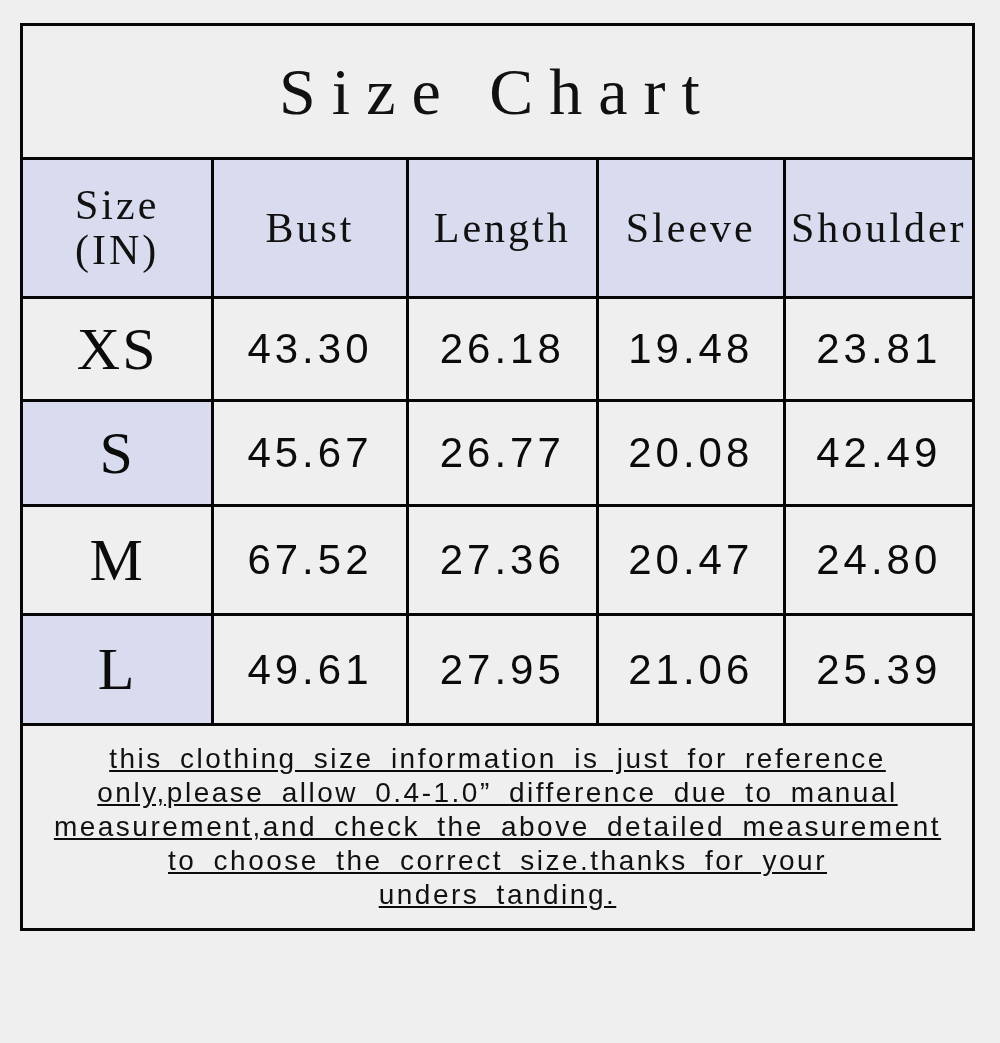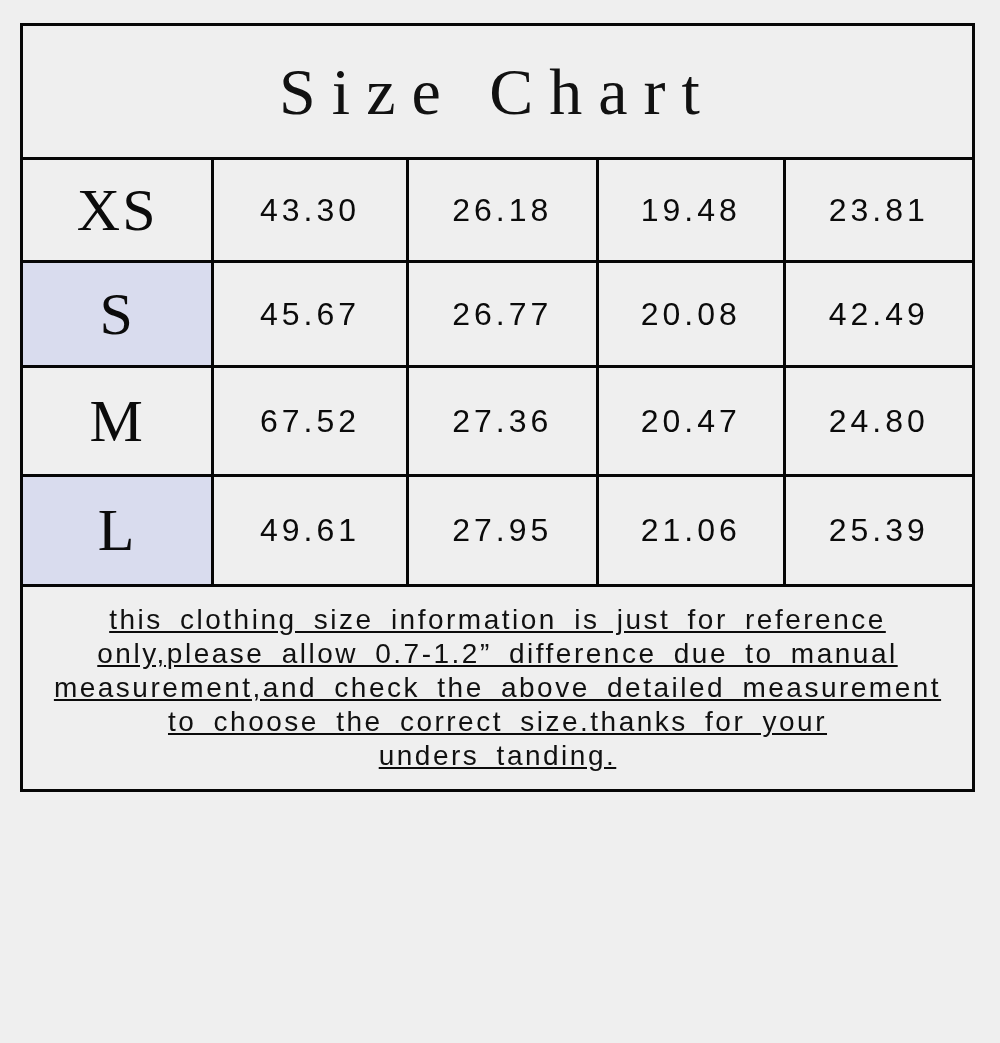--- a/index.html
+++ b/index.html
@@ -68,21 +68,21 @@
   tr.data-row .size-cell {
     font-family: "Liberation Serif", serif;
     font-size: 60px;
     letter-spacing: 2px;
   }
   tr.data-row .size-cell.hl {
     background: var(--header-bg, #d9dcee);
   }
   tr.data-row .num {
     font-family: "Liberation Sans", sans-serif;
-    font-size: 32px;
+    font-size: 42px;
     letter-spacing: 4px;
   }
   tr.r-xs td { height: 100px; }
   tr.r-s  td { height: 102px; }
   tr.r-m  td { height: 106px; }
   tr.r-l  td { height: 107px; }
   tr.r-xl td { height: 103px; }
 
   tr.note-row td {
     height: 202px;
@@ -111,20 +111,30 @@
         <col class="c3">
         <col class="c4">
         <col class="c5">
     </colgroup>
 
     <tbody>
         <tr class="title-row">
       <td colspan="5">Size Chart</td>
     </tr>
 
+    <tr class="header-row">
+      <th>
+        <div class="hdr-line">Size</div>
+        <div class="hdr-line">(IN)</div>
+      </th>
+      <th>Bust</th>
+      <th>Length</th>
+      <th>Sleeve</th>
+      <th>Shoulder</th>
+    </tr>
 
     <tr class="data-row r-xs">
       <td class="size-cell">XS</td>
       <td class="num">43.30</td>
       <td class="num">26.18</td>
       <td class="num">19.48</td>
       <td class="num">23.81</td>
     </tr>
 
     <tr class="data-row r-s">
@@ -148,21 +158,21 @@
       <td class="num">49.61</td>
       <td class="num">27.95</td>
       <td class="num">21.06</td>
       <td class="num">25.39</td>
     </tr>
 
 
     <tr class="note-row">
       <td colspan="5">
         <div class="note-line">this clothing size information is just for reference</div>
-        <div class="note-line">only,please allow 0.7-1.2” difference due to manual</div>
+        <div class="note-line">only,please allow 0.4-1.0” difference due to manual</div>
         <div class="note-line">measurement,and check the above detailed measurement</div>
         <div class="note-line">to choose the correct size.thanks for your</div>
         <div class="note-line">unders tanding.</div>
       </td>
     </tr>
   </tbody>
     </table>
 </div>
 
 </body></html>

